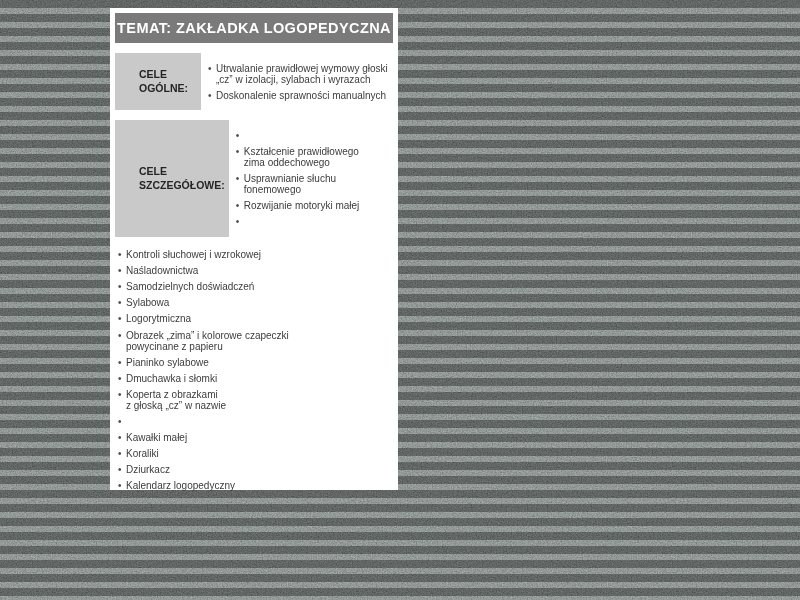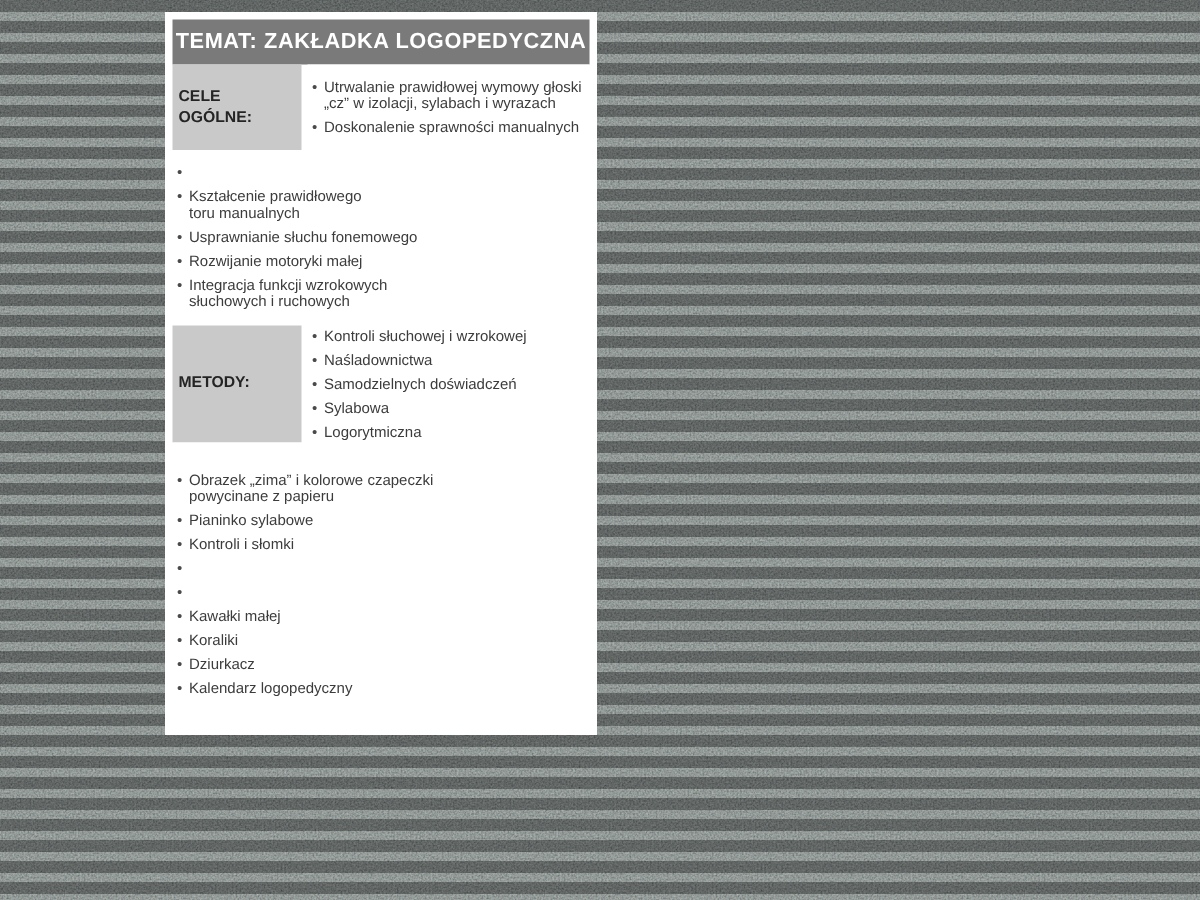--- a/index.html
+++ b/index.html
@@ -21,38 +21,38 @@
     background: repeating-linear-gradient(180deg,
       rgba(0,0,0,0.32) 0px, rgba(0,0,0,0.32) 8px,
       rgba(168,178,172,0.09) 8px, rgba(168,178,172,0.09) 14px);
   }
   
   .card {
     position: absolute; left: 110px; top: 8px;
     width: 288px; height: 482px;
     background: #ffffff;
     box-sizing: border-box; padding: 5px;
-    display: flex; flex-direction: column; gap: 0;
+    display: flex; flex-direction: column; gap: 10px;
   }
   .card-header {
     flex: 0 0 30px;
     background: #7a7a7a; color: #ffffff;
     display: flex; align-items: center; justify-content: center;
     font-size: 14.5px; font-weight: bold; letter-spacing: 0.4px;
   }
   .row { display: flex; gap: 4px; min-height: 0; }
   .row-cele-ogolne     { flex: 0 0 57px; }
   .row-cele-szczegolowe{ flex: 0 0 117px; }
   .row-metody          { flex: 0 0 78px; }
   .row-pomoce          { flex: 1 1 auto; }
   .label-cell {
     flex: 0 0 86px;
     background: #c9c9c9;
     display: flex; align-items: center;
-    box-sizing: border-box; padding-left: 4px; padding-right: 4px;
+    box-sizing: border-box; padding-left: 24px; padding-right: 4px;
     font-size: 10.5px; font-weight: bold; color: #242424;
     line-height: 1.3; white-space: pre-line;
   }
   .content-cell {
     flex: 1 1 auto;
     display: flex; flex-direction: column; justify-content: center;
     gap: 5px;
     box-sizing: border-box; padding: 4px 2px;
     background: #ffffff;
   }
@@ -103,47 +103,46 @@
 „cz” w izolacji, sylabach i wyrazach</span>
         </div>
         <div class="item">
           <span class="bullet">•</span>
           <span class="item-text">Doskonalenie sprawności manualnych</span>
         </div>
       </div>
     </div>
 
     <div class="row row-cele-szczegolowe">
+      <div class="label-cell">CELE
+SZCZEGÓŁOWE:</div>
       <div class="content-cell">
         <div class="item">
           <span class="bullet">•</span>
         </div>
         <div class="item">
           <span class="bullet">•</span>
           <span class="item-text">Kształcenie prawidłowego
-toru manualnych</span>
+zima oddechowego</span>
         </div>
         <div class="item">
           <span class="bullet">•</span>
           <span class="item-text">Usprawnianie słuchu fonemowego</span>
         </div>
         <div class="item">
           <span class="bullet">•</span>
           <span class="item-text">Rozwijanie motoryki małej</span>
         </div>
         <div class="item">
           <span class="bullet">•</span>
-          <span class="item-text">Integracja funkcji wzrokowych
-słuchowych i ruchowych</span>
         </div>
       </div>
     </div>
 
     <div class="row row-metody">
-      <div class="label-cell">METODY:</div>
       <div class="content-cell">
         <div class="item">
           <span class="bullet">•</span>
           <span class="item-text">Kontroli słuchowej i wzrokowej</span>
         </div>
         <div class="item">
           <span class="bullet">•</span>
           <span class="item-text">Naśladownictwa</span>
         </div>
         <div class="item">
@@ -167,24 +166,26 @@
           <span class="bullet">•</span>
           <span class="item-text">Obrazek „zima” i kolorowe czapeczki
 powycinane z papieru</span>
         </div>
         <div class="item">
           <span class="bullet">•</span>
           <span class="item-text">Pianinko sylabowe</span>
         </div>
         <div class="item">
           <span class="bullet">•</span>
-          <span class="item-text">Kontroli i słomki</span>
-        </div>
-        <div class="item">
-          <span class="bullet">•</span>
+          <span class="item-text">Dmuchawka i słomki</span>
+        </div>
+        <div class="item">
+          <span class="bullet">•</span>
+          <span class="item-text">Koperta z obrazkami
+z głoską „cz” w nazwie</span>
         </div>
         <div class="item">
           <span class="bullet">•</span>
         </div>
         <div class="item">
           <span class="bullet">•</span>
           <span class="item-text">Kawałki małej</span>
         </div>
         <div class="item">
           <span class="bullet">•</span>

